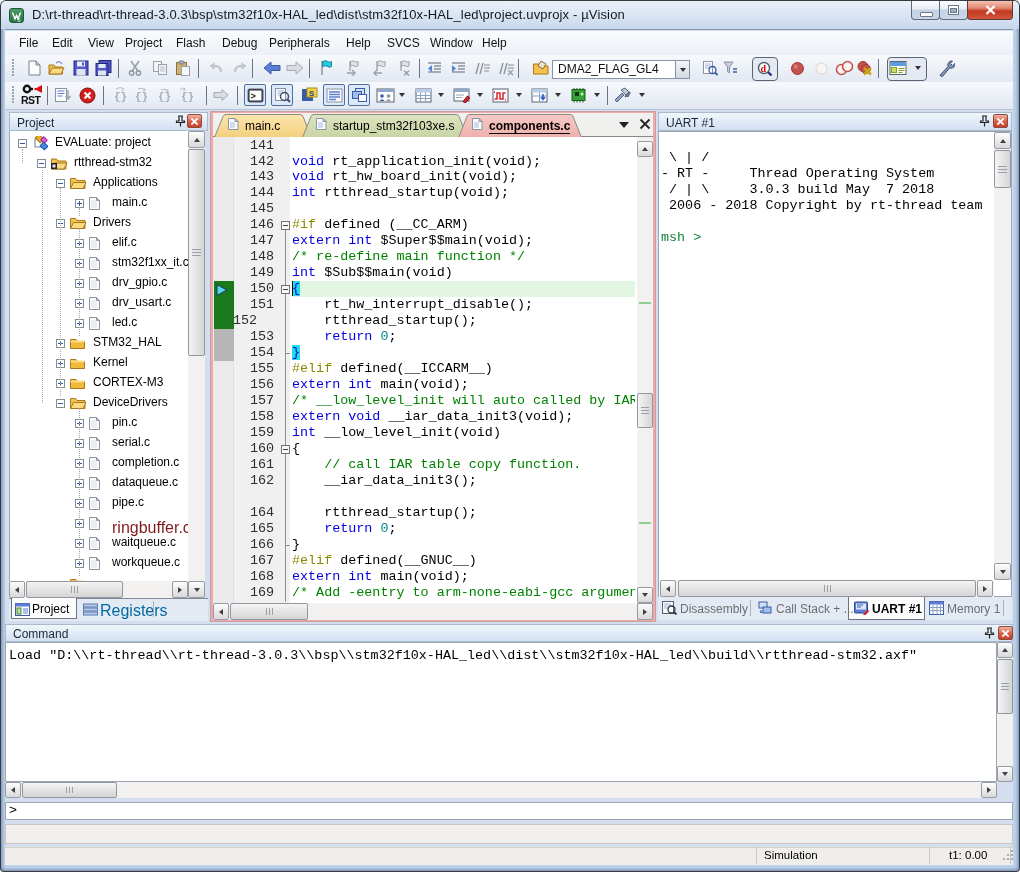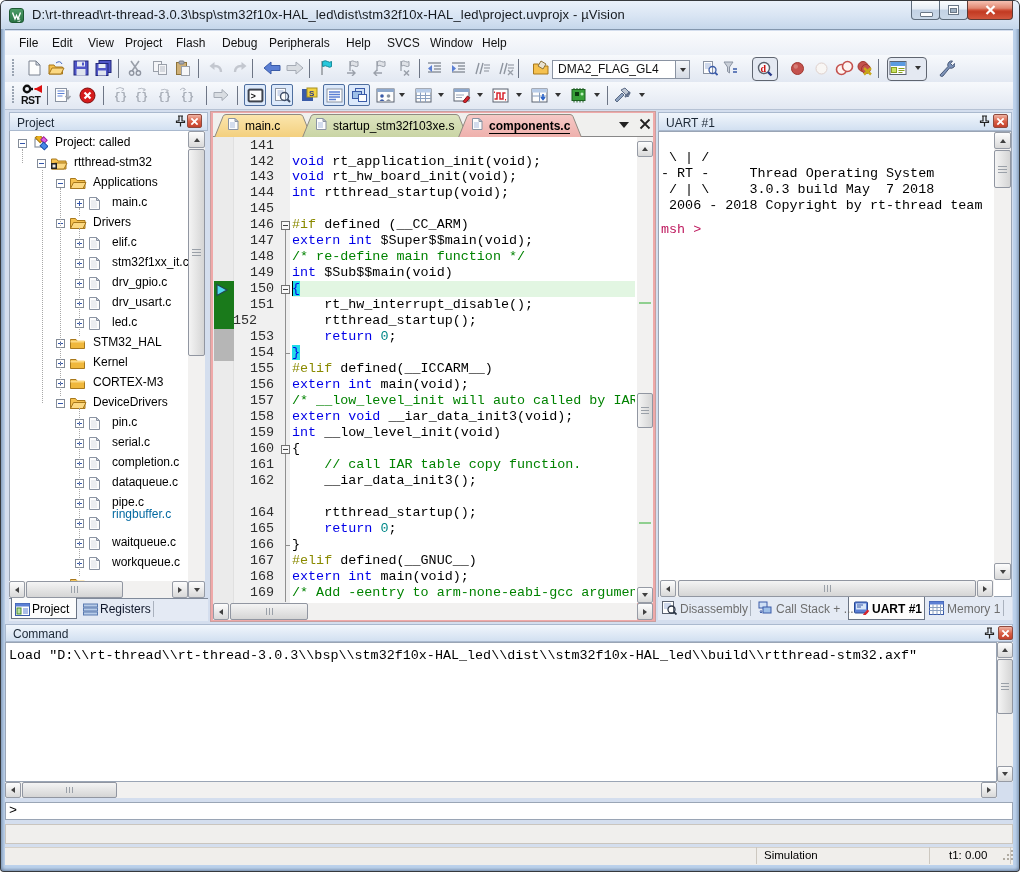--- a/index.html
+++ b/index.html
@@ -465,21 +465,21 @@
         <div class="abs" style="left:4px;top:101px;width:179px;height:450px;overflow:hidden">
           <div style="position:absolute;left:9px;top:8px;width:9px;height:9px;background:#fff;border:1px solid #848c98;box-sizing:border-box">
             <div style="position:absolute;left:1px;top:3px;width:5px;height:1px;background:#3355aa"></div>
           </div>
           <div style="position:absolute;left:22px;top:5px"><svg width="17" height="15">
               <rect x="4" y="3" width="8" height="8" fill="none" stroke="#8a93a2" stroke-width="1.2"></rect>
               <rect x="5" y="0" width="7" height="5" transform="rotate(45 8.5 2.5)" fill="#e8b020" stroke="#a87810"></rect>
               <rect x="10.5" y="2" width="5" height="4" transform="rotate(45 13 4)" fill="#e060e0" stroke="#a020a0"></rect>
               <rect x="10" y="7.5" width="6" height="5" transform="rotate(45 13 10)" fill="#4888e8" stroke="#1850a8"></rect>
             </svg></div>
-          <div style="position:absolute;left:46px;top:4px;font-size:12px;color:#000;white-space:nowrap">Project: called</div>
+          <div style="position:absolute;left:46px;top:4px;font-size:12px;color:#000;white-space:nowrap">EVALuate: project</div>
           <div style="position:absolute;left:28px;top:28px;width:9px;height:9px;background:#fff;border:1px solid #848c98;box-sizing:border-box">
             <div style="position:absolute;left:1px;top:3px;width:5px;height:1px;background:#3355aa"></div>
           </div>
           <div style="position:absolute;left:41px;top:25px"><svg width="18" height="15">
               <path d="M1.5 3 h5 l1.5 2 h8 v8 h-14.5 z" fill="#f5c14f" stroke="#a8781c"></path>
               <path d="M1.5 13 l3-6 h12.5 l-3 6 z" fill="#fcd983" stroke="#a8781c"></path>
               <rect x="1" y="7" width="6" height="6" fill="#222"></rect>
               <rect x="2.5" y="8.5" width="3" height="3" fill="#e8e8e8"></rect>
             </svg></div>
           <div style="position:absolute;left:65px;top:24px;font-size:12px;color:#000;white-space:nowrap">rtthread-stm32</div>
@@ -646,21 +646,21 @@
           <div style="position:absolute;left:103px;top:364px;font-size:12px;color:#000;white-space:nowrap">pipe.c</div>
           <div style="position:absolute;left:66px;top:388px;width:9px;height:9px;background:#fff;border:1px solid #848c98;box-sizing:border-box">
             <div style="position:absolute;left:1px;top:3px;width:5px;height:1px;background:#3355aa"></div>
             <div style="position:absolute;left:3px;top:1px;width:1px;height:5px;background:#3355aa"></div>
           </div>
           <div style="position:absolute;left:79px;top:385px"><svg width="13" height="15">
               <path d="M1.5 1.5 h7 l3 3 v9 h-10 z" fill="#fdfdfd" stroke="#8a93a2"></path>
               <path d="M8.5 1.5 l3 3 h-3 z" fill="#cdd5e0" stroke="#8a93a2"></path>
               <path d="M3 5 h5 M3 7 h6 M3 9 h6 M3 11 h6" stroke="#d0d6de" stroke-width="0.8"></path>
             </svg></div>
-          <div style="position:absolute;left:103px;top:376px;font-size:12px;color:#0369a1;white-space:nowrap">ringbuffer.c</div>
+          <div style="position:absolute;left:103px;top:388px;font-size:16px;color:#7f1d1d;white-space:nowrap">ringbuffer.c</div>
           <div style="position:absolute;left:66px;top:408px;width:9px;height:9px;background:#fff;border:1px solid #848c98;box-sizing:border-box">
             <div style="position:absolute;left:1px;top:3px;width:5px;height:1px;background:#3355aa"></div>
             <div style="position:absolute;left:3px;top:1px;width:1px;height:5px;background:#3355aa"></div>
           </div>
           <div style="position:absolute;left:79px;top:405px"><svg width="13" height="15">
               <path d="M1.5 1.5 h7 l3 3 v9 h-10 z" fill="#fdfdfd" stroke="#8a93a2"></path>
               <path d="M8.5 1.5 l3 3 h-3 z" fill="#cdd5e0" stroke="#8a93a2"></path>
               <path d="M3 5 h5 M3 7 h6 M3 9 h6 M3 11 h6" stroke="#d0d6de" stroke-width="0.8"></path>
             </svg></div>
           <div style="position:absolute;left:103px;top:404px;font-size:12px;color:#000;white-space:nowrap">waitqueue.c</div>
@@ -692,21 +692,21 @@
             <rect x="0.5" y="0.5" width="14" height="3" fill="#5b7fd4"></rect>
             <rect x="2" y="5" width="4" height="6" fill="#b8e0a0" stroke="#4a8a30"></rect>
             <path d="M8 6 h5 M8 8 h5 M8 10 h5" stroke="#5b7fd4"></path>
           </svg></div>
         <div class="abs" style="left:27px;top:572px;font-size:12px;color:#000;">Project</div>
         <div class="abs" style="left:78px;top:572px;"><svg width="15" height="13">
             <rect x="0.5" y="1" width="14" height="3" fill="#b8cce8" stroke="#5a7ab0"></rect>
             <rect x="0.5" y="5" width="14" height="3" fill="#b8cce8" stroke="#5a7ab0"></rect>
             <rect x="0.5" y="9" width="14" height="3" fill="#b8cce8" stroke="#5a7ab0"></rect>
           </svg></div>
-        <div class="abs" style="left:95px;top:572px;font-size:12px;color:#0f172a;">Registers</div>
+        <div class="abs" style="left:95px;top:572px;font-size:16px;color:#0369a1;">Registers</div>
         <div class="abs" style="left:148px;top:571px;width:1px;height:16px;background:#aab2be;"></div>
         <div class="abs" style="left:205px;top:81px;width:446px;height:511px;background:#efa9a9;border:1px solid #c99f9f;box-sizing:border-box;"></div>
         <div class="abs" style="left:208px;top:83px;width:440px;height:24px;background:#f0f0ee;border-bottom:1px solid #888;box-sizing:border-box;"></div>
         <div class="abs" style="left:209px;top:84px;width:98px;height:24px;"><svg width="98" height="24" viewBox="0 0 98 24">
             <defs>
               <linearGradient id="tg0" x1="0" y1="0" x2="0" y2="1">
                 <stop offset="0" stop-color="#fbe6ae"></stop>
                 <stop offset="1" stop-color="#f3cf7d"></stop>
               </linearGradient>
             </defs>
@@ -837,21 +837,21 @@
           <path d="M3 1 h5 M4 1 v5 h-2.5 l0 1.5 h8 l0 -1.5 H7 v-5 M5.5 7.5 v4" stroke="#222" stroke-width="1.2" fill="none"></path>
         </svg>
         <div class="abs xbtn" style="left:988px;top:84px"><svg width="9" height="9" viewBox="0 0 10 10" style="margin-top:2px">
             <path d="M1.5 1.5 L8.5 8.5 M8.5 1.5 L1.5 8.5" stroke="#fff" stroke-width="2"></path>
           </svg></div>
         <div class="abs" style="left:653px;top:101px;width:354px;height:466px;background:#fff;border:1px solid #9aa5b5;box-sizing:border-box;"></div>
         <div class="mono abs" style="left:656px;top:120px;height:16px;line-height:16px;color:#000"> \ | /</div>
         <div class="mono abs" style="left:656px;top:136px;height:16px;line-height:16px;color:#000">- RT -     Thread Operating System</div>
         <div class="mono abs" style="left:656px;top:152px;height:16px;line-height:16px;color:#000"> / | \     3.0.3 build May  7 2018</div>
         <div class="mono abs" style="left:656px;top:168px;height:16px;line-height:16px;color:#000"> 2006 - 2018 Copyright by rt-thread team</div>
-        <div class="mono abs" style="left:656px;top:192px;height:16px;line-height:16px;color:#be185d">msh &gt;</div>
+        <div class="mono abs" style="left:656px;top:200px;height:16px;line-height:16px;color:#15803d">msh &gt;</div>
         <div style="position:absolute;left:989px;top:102px;width:17px;height:448px;background:#f2f1f0"></div>
         <div class="sbb" style="left:989px;top:102px;width:17px;height:17px">
           <div style="width:0;height:0;border-left:3.5px solid transparent;border-right:3.5px solid transparent;border-bottom:4.5px solid #404040;"></div>
         </div>
         <div style="position:absolute;left:989px;top:120px;width:17px;height:38px;background:linear-gradient(90deg,#f4f4f4,#d5d5d5);border:1px solid #9196a1;border-radius:2px;box-sizing:border-box">
           <div style="position:absolute;left:3px;top:15px;width:9px;height:1px;background:#9aa0a8"></div>
           <div style="position:absolute;left:3px;top:18px;width:9px;height:1px;background:#9aa0a8"></div>
           <div style="position:absolute;left:3px;top:21px;width:9px;height:1px;background:#9aa0a8"></div>
         </div>
         <div class="sbb" style="left:989px;top:533px;width:17px;height:17px">

